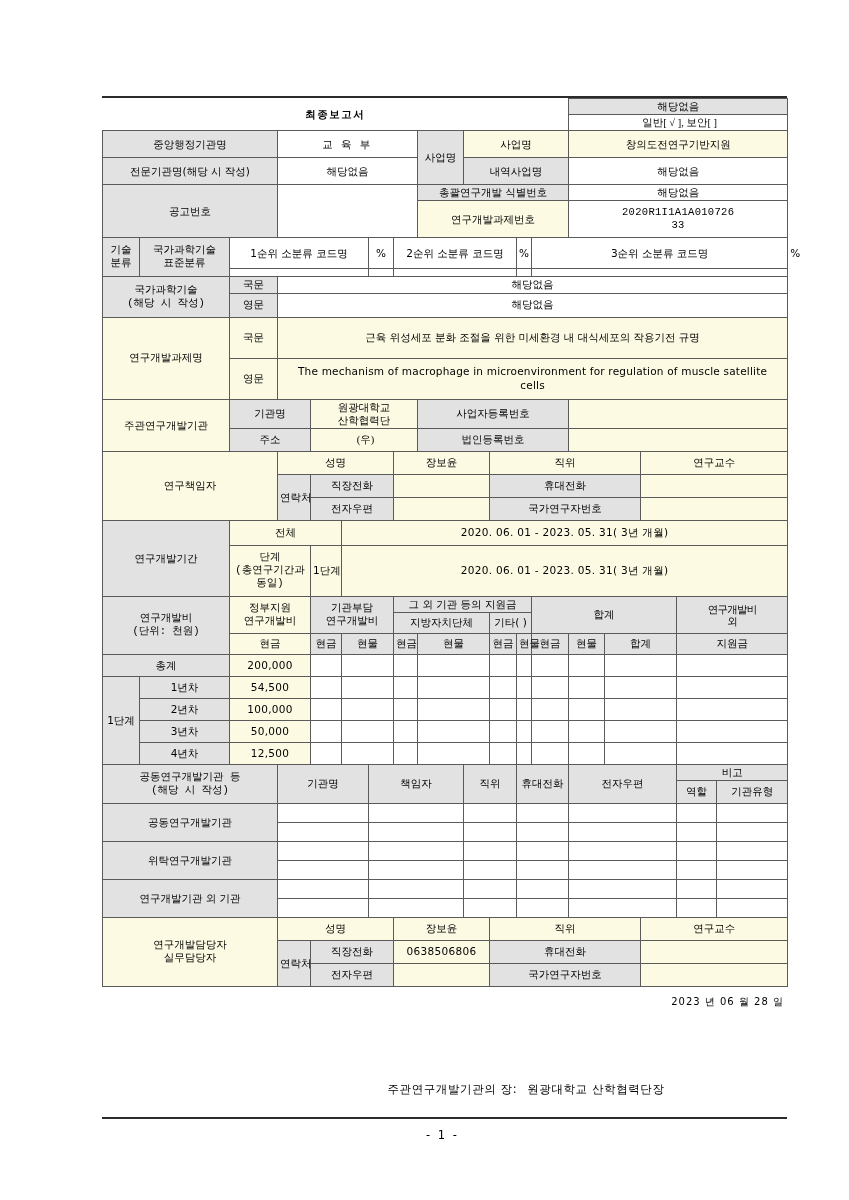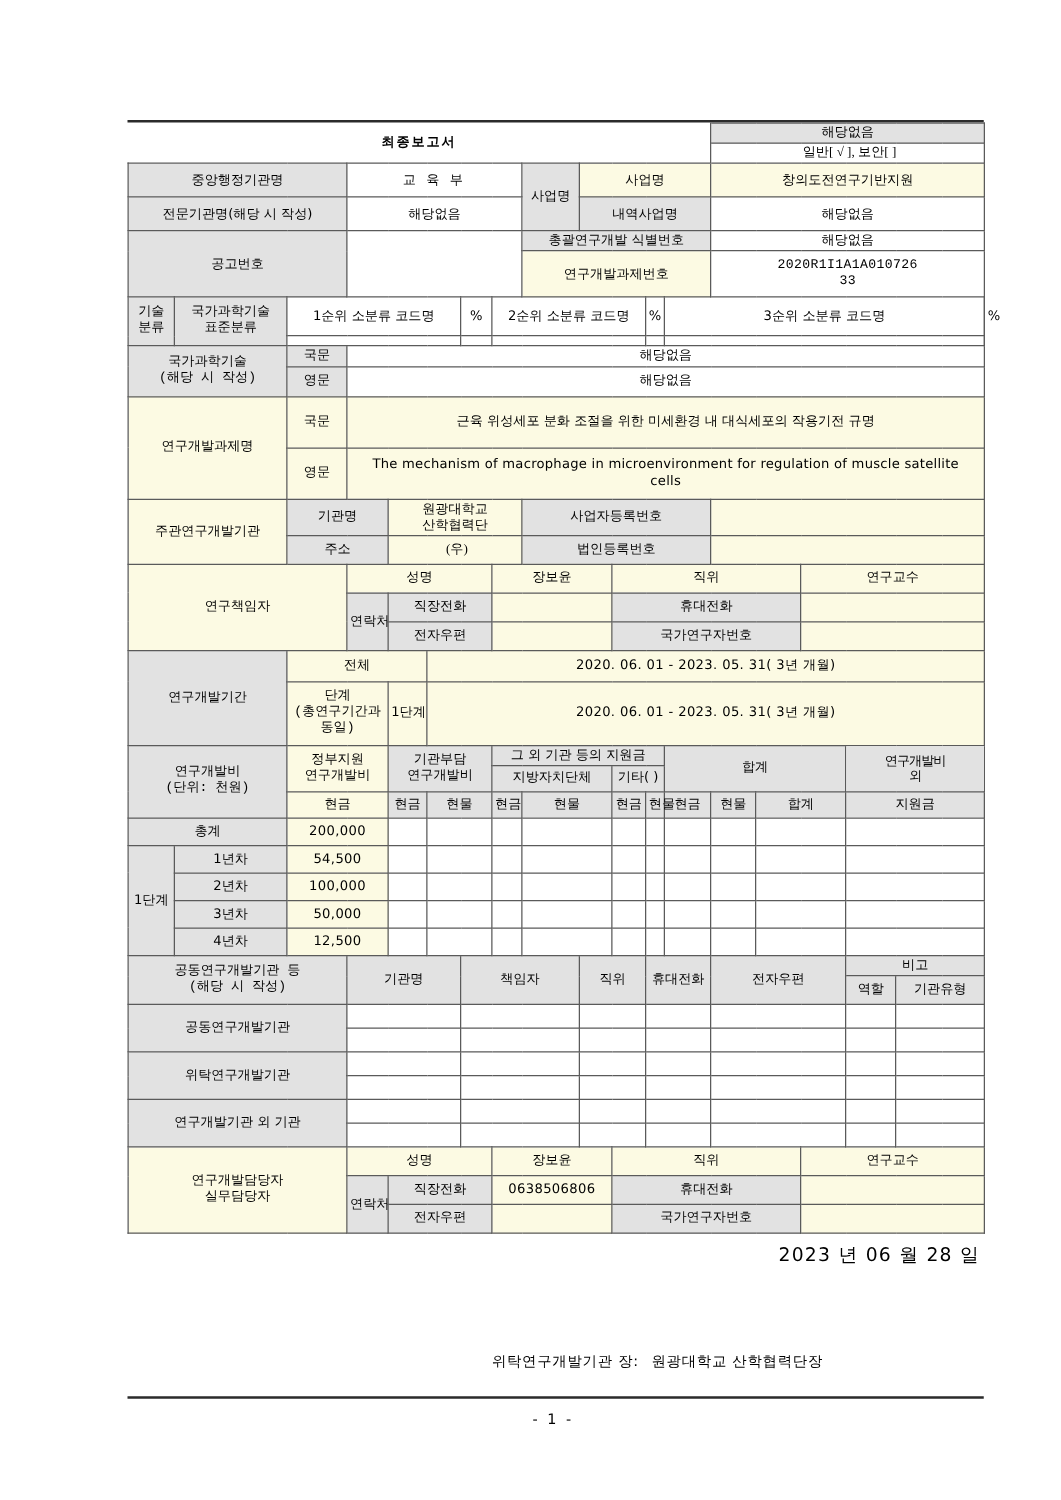--- a/index.html
+++ b/index.html
@@ -106,21 +106,21 @@
     width: 676px;
     font-size: 11.5px;
     line-height: 1.9;
     text-align: justify;
   }
   .date-line {
     position: absolute;
     left: 90px;
     top: 995px;
     width: 676px;
-    font-size: 15px;
+    font-size: 10px;
     text-align: right;
     padding-right: 18px;
     letter-spacing: 1px;
   }
   .sig1 {
     position: absolute;
     left: 90px;
     top: 1039px;
     width: 676px;
     font-size: 11.5px;
@@ -525,20 +525,20 @@
     </tr>
 
   </tbody>
     </table>
 
 
   <div class="date-line">2023 년 06 월 28  일</div>
 
 
   <div class="sig2">
-    <span>위탁연구개발기관   장:</span><span class="sp"></span><span>원광대학교   산학협력단장</span>
+    <span>주관연구개발기관의   장:</span><span class="sp"></span><span>원광대학교   산학협력단장</span>
   </div>
 
   <div class="bottom-rule"></div>
 
   <div class="pagenum">- 1 -</div>
 
 </div>
 
 </body></html>

